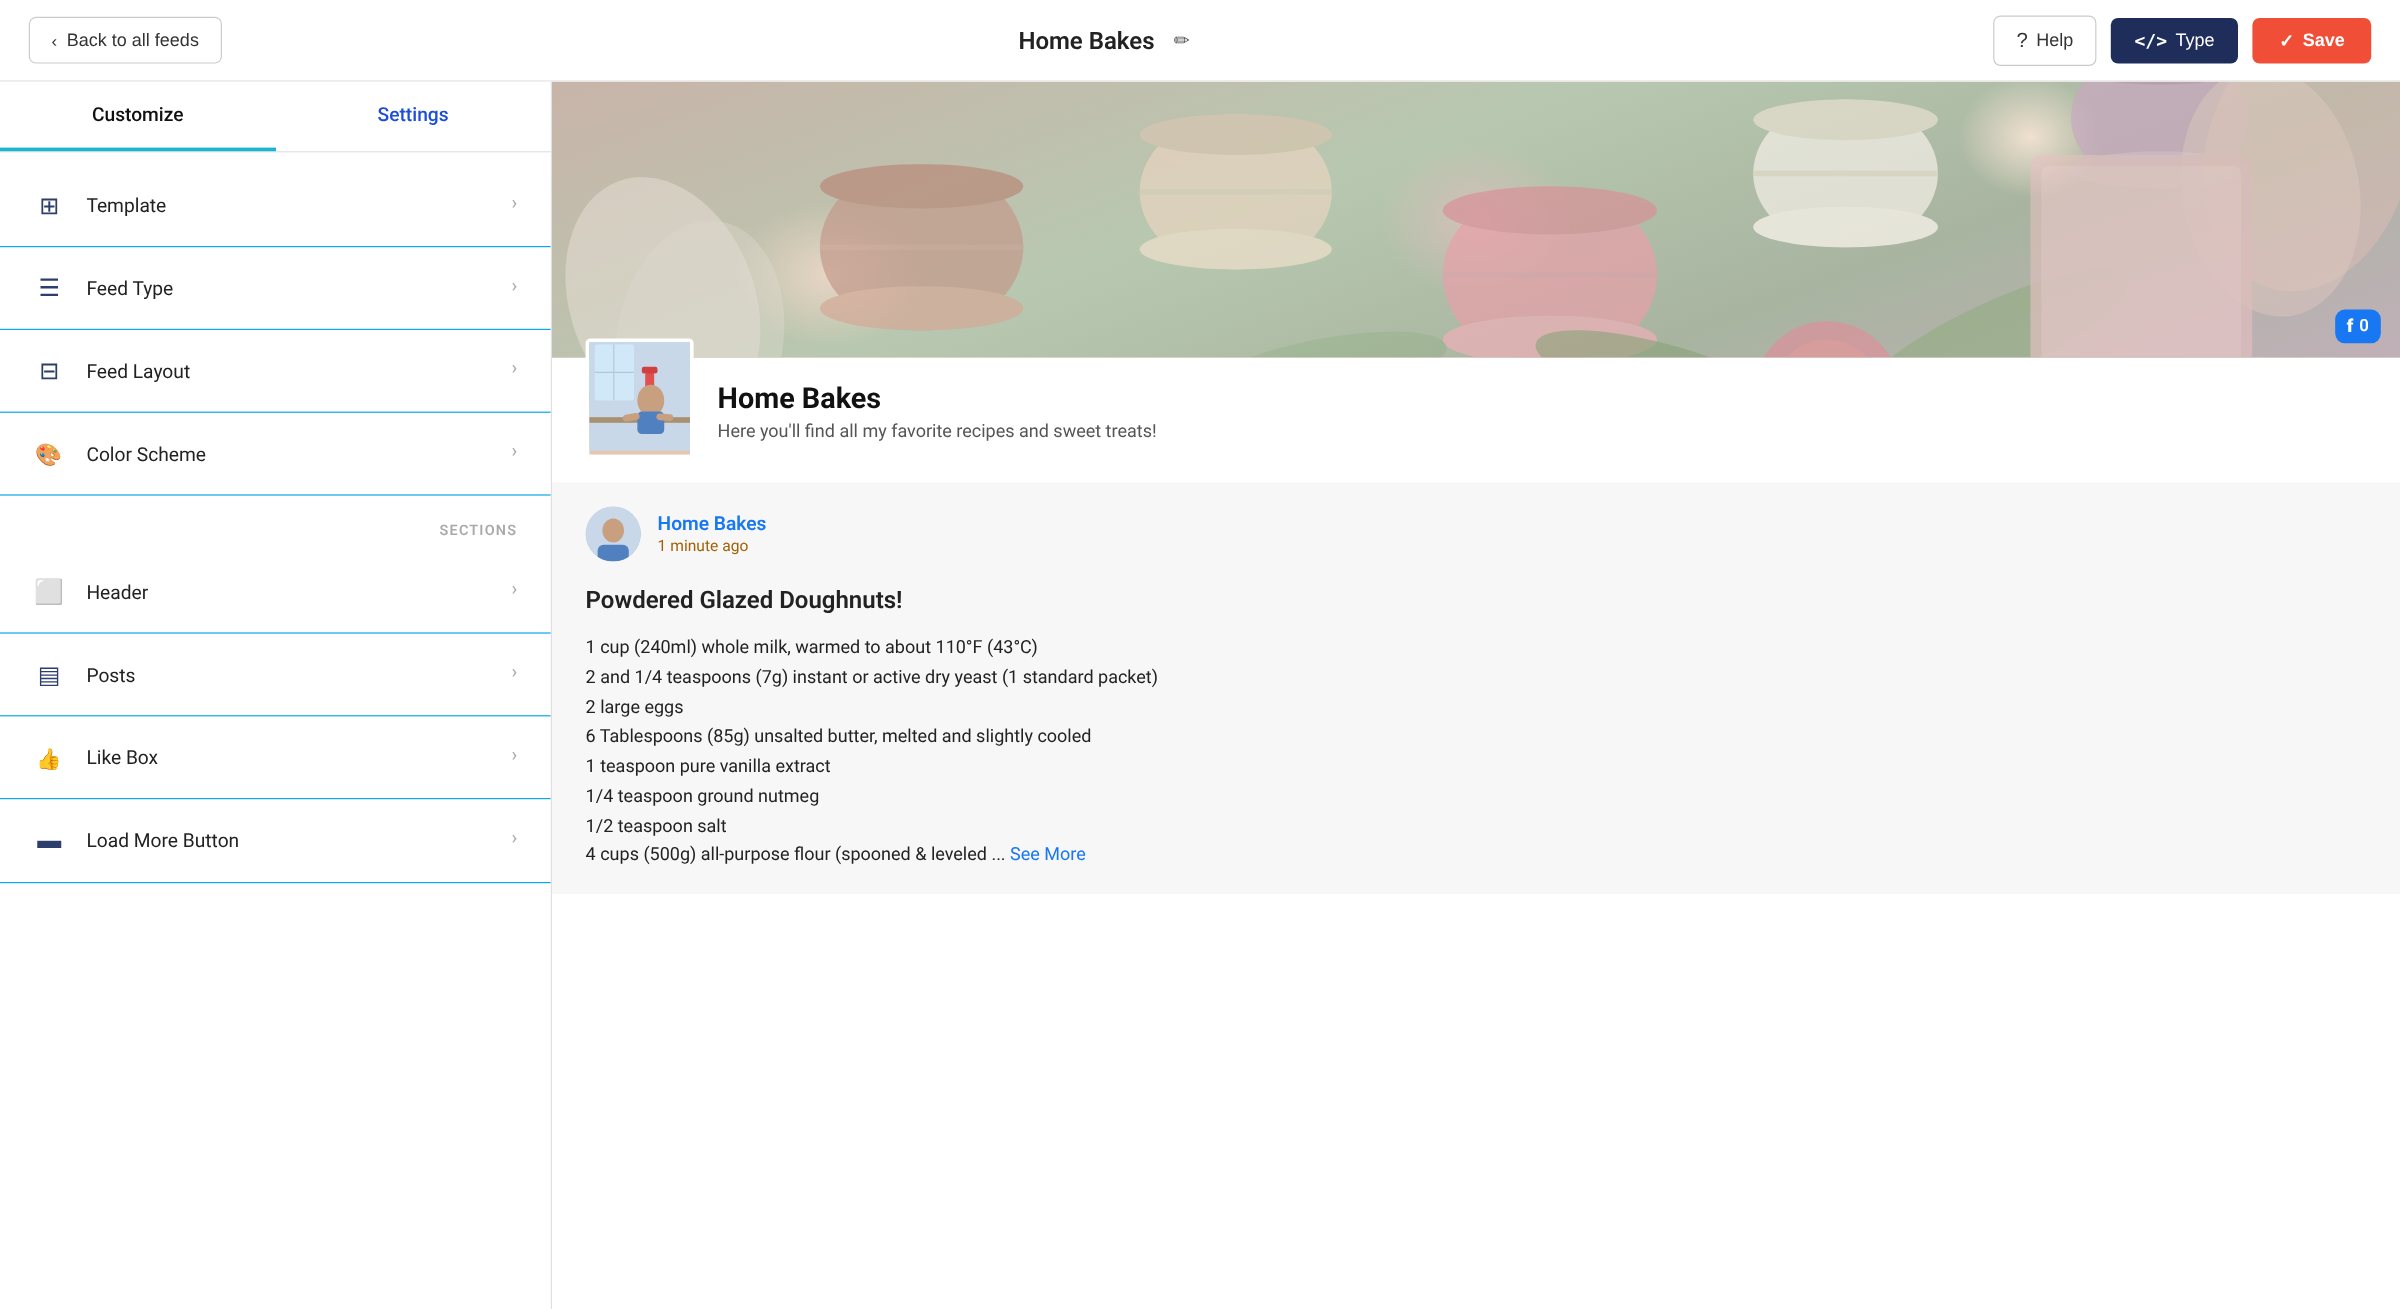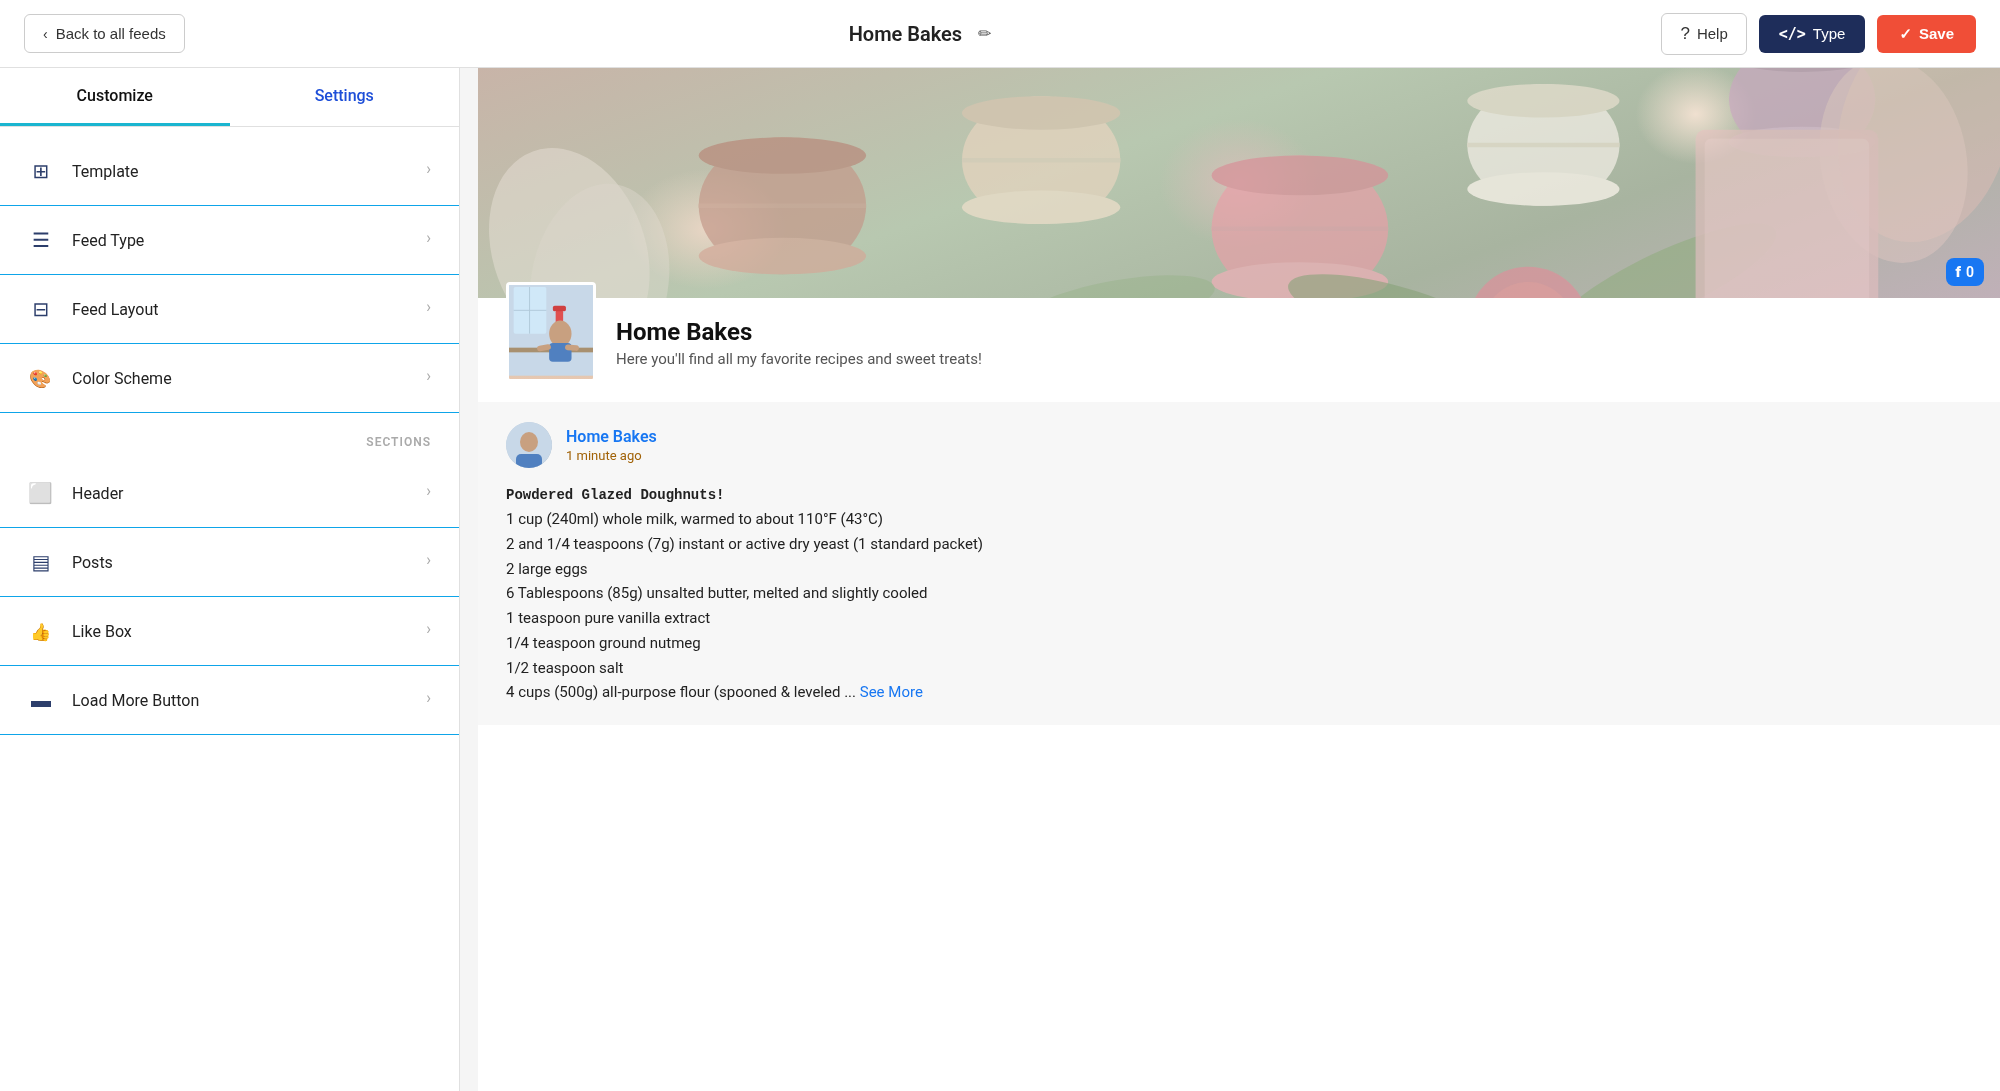--- a/index.html
+++ b/index.html
@@ -33,21 +33,21 @@
       background: #1e2d5a; color: #fff; border: none; border-radius: 6px;
       padding: 10px 20px; cursor: pointer; font-size: 15px; font-weight: 500;
     }
     .save-btn {
       display: flex; align-items: center; gap: 7px;
       background: #f04e37; color: #fff; border: none; border-radius: 6px;
       padding: 10px 22px; cursor: pointer; font-size: 15px; font-weight: 600;
     }
 
     
-    .main-layout { display: flex; flex: 1; overflow: hidden; gap: 18px; }
+    .main-layout { display: flex; flex: 1; overflow: hidden; }
 
     
     .sidebar { width: 460px; flex-shrink: 0; background: #fff; border-right: 1px solid #e0e0e0; overflow-y: auto; }
 
     .sidebar-tabs { display: flex; border-bottom: 1px solid #e0e0e0; }
     .sidebar-tab {
       flex: 1; text-align: center; padding: 18px 0; font-size: 16px; font-weight: 500;
       cursor: pointer; color: #1d4ed8; border-bottom: 3px solid transparent; position: relative;
     }
     .sidebar-tab.active { color: #111; border-bottom: 3px solid #1ab5d0; }
@@ -118,21 +118,21 @@
     .post-section { padding: 20px 28px; background: #f7f7f7; }
     .post-header { display: flex; align-items: center; gap: 14px; margin-bottom: 16px; }
     .post-avatar {
       width: 46px; height: 46px; border-radius: 50%; overflow: hidden;
       background: linear-gradient(135deg, #c8d8e8 0%, #a8b8c8 100%);
       flex-shrink: 0;
     }
     .post-author { font-size: 16px; font-weight: 600; color: #1877f2; }
     .post-time { font-size: 13px; color: #a16207; margin-top: 2px; }
     .post-content { font-size: 15px; color: #222; line-height: 1.65; }
-    .post-title { font-weight: 600; font-size: 14px; font-family: Liberation Mono, monospace; }
+    .post-title { font-weight: 600; margin-bottom: 10px; font-size: 20px; }
     .post-see-more { color: #1877f2; cursor: pointer; }
 
     
     .icon-template::before { content: '⊞'; }
     .icon-feedtype::before { content: '☰'; }
     .icon-feedlayout::before { content: '⊟'; }
     .icon-colorscheme::before { content: '🎨'; font-size: 18px; }
     .icon-header::before { content: '⬜'; }
     .icon-posts::before { content: '▤'; }
     .icon-likebox::before { content: '👍'; font-size: 17px; }

